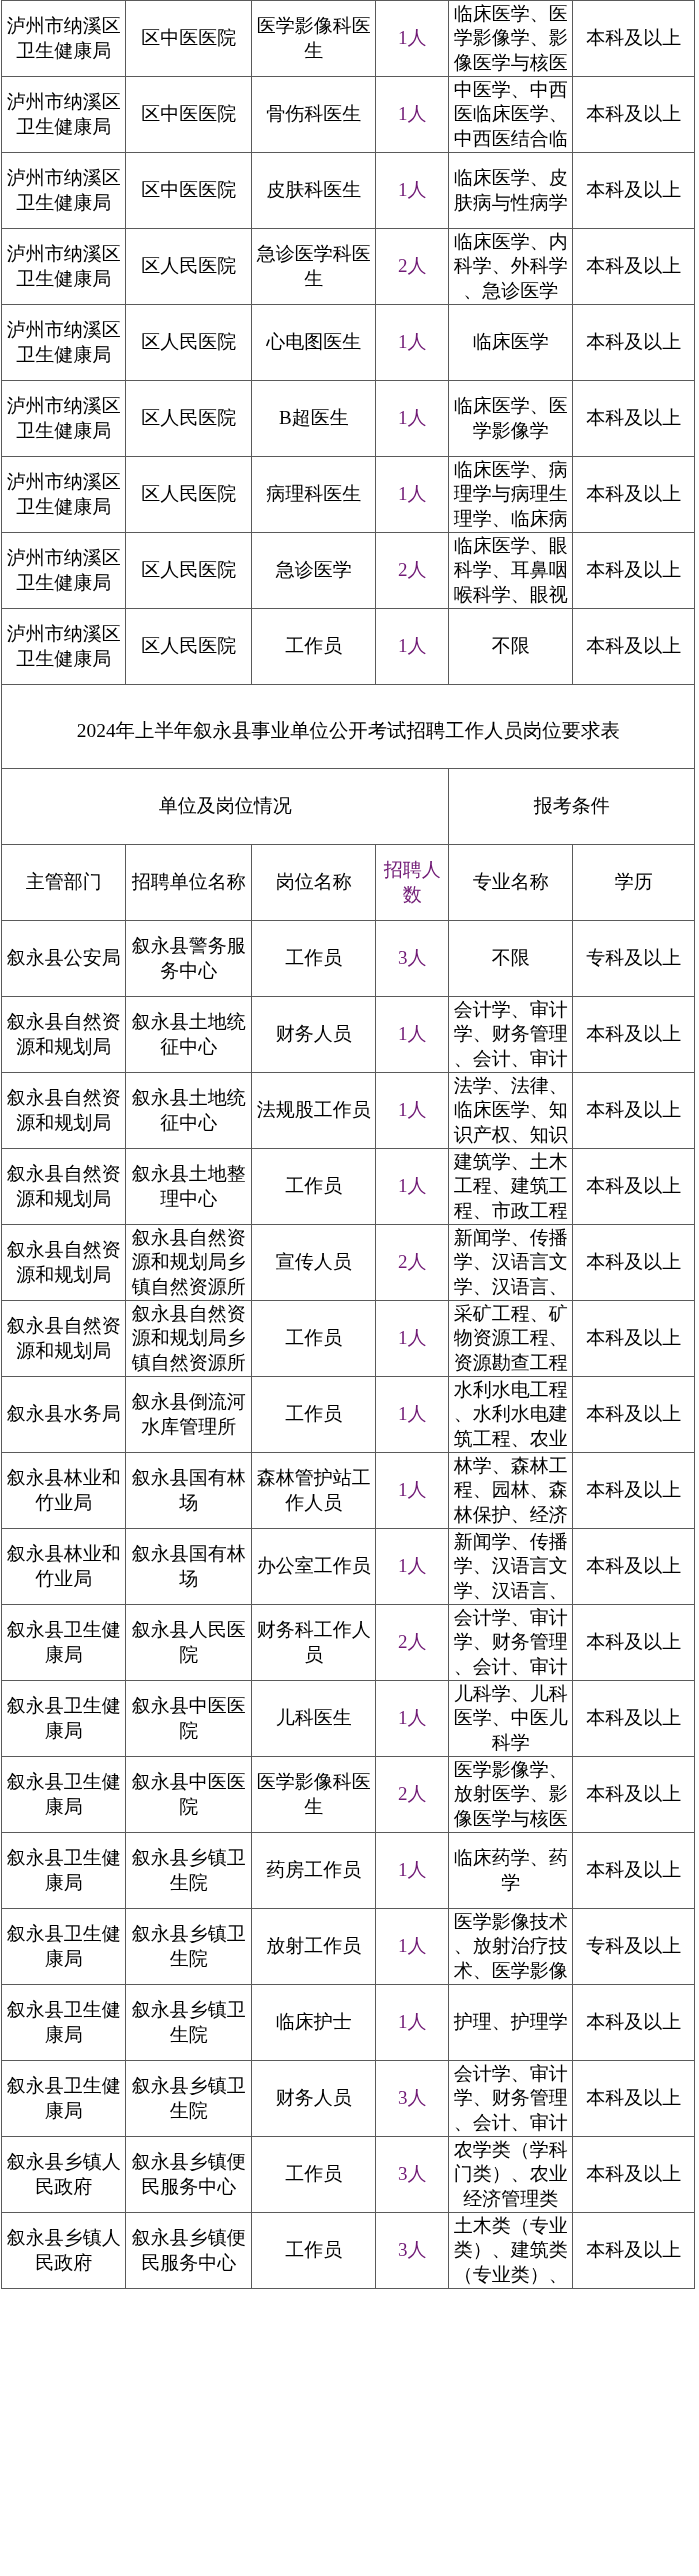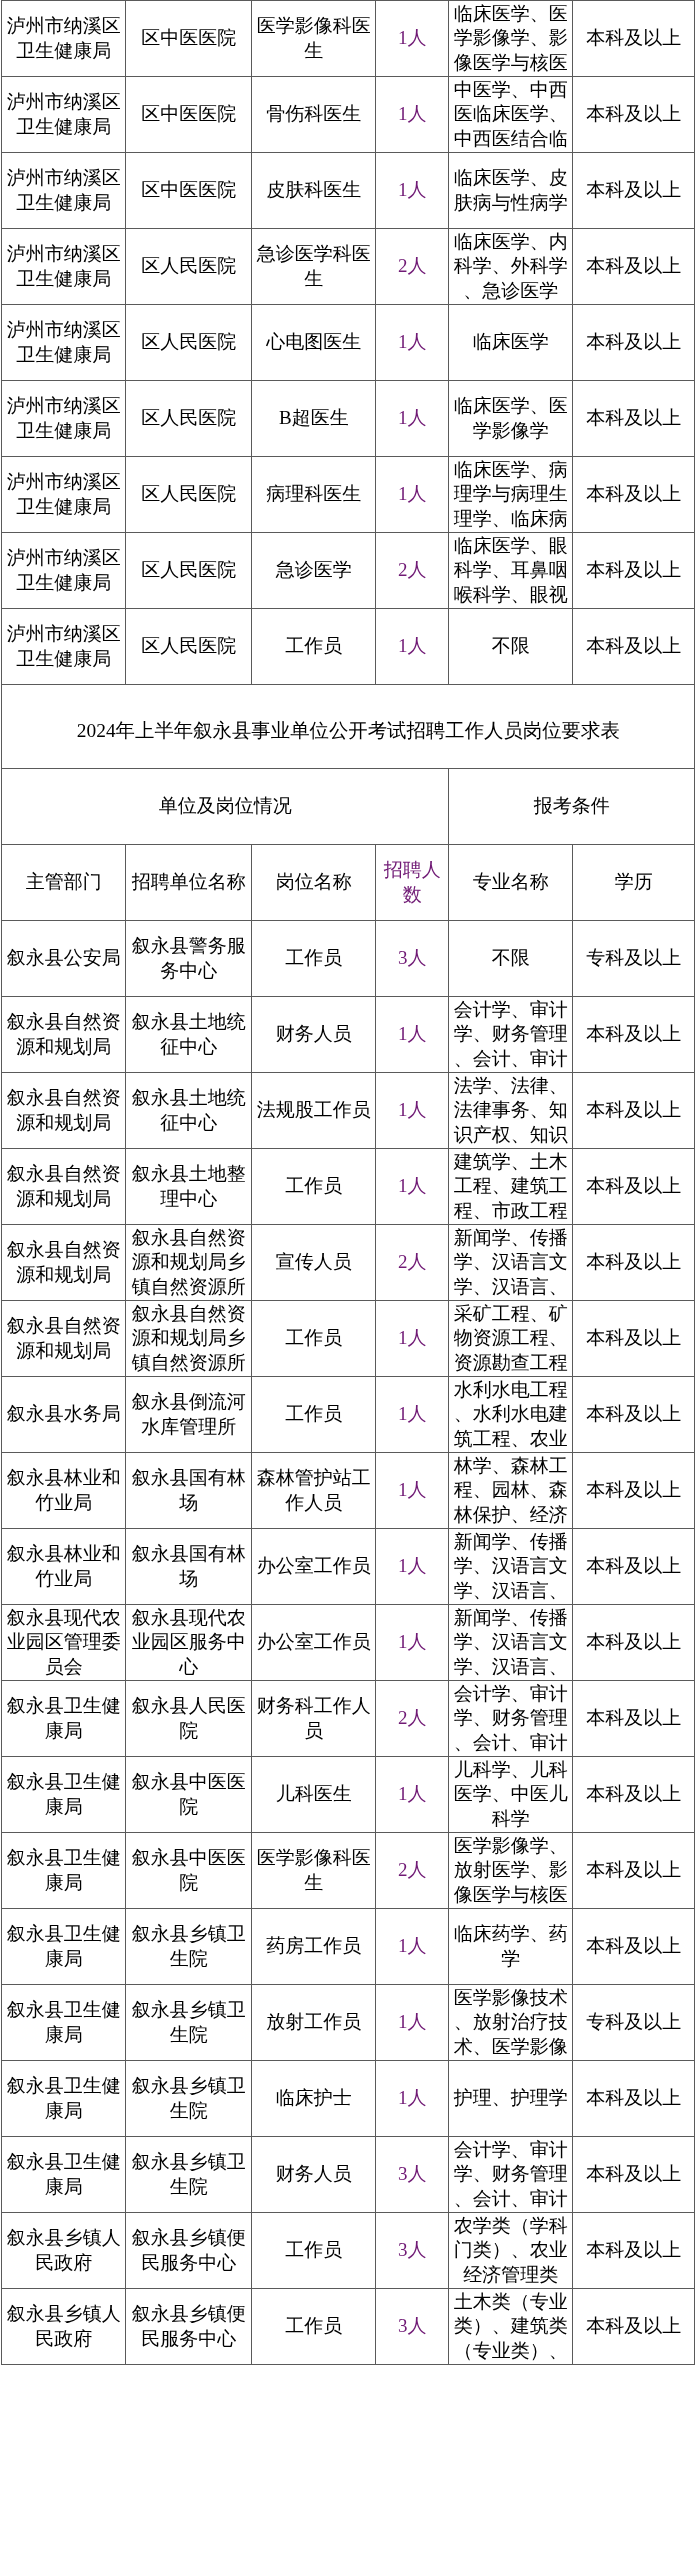--- a/index.html
+++ b/index.html
@@ -319,21 +319,21 @@
         <td>
           <div class="cell">叙永县土地统征中心</div>
         </td>
         <td>
           <div class="cell">法规股工作员</div>
         </td>
         <td>
           <div class="cell red">1人</div>
         </td>
         <td>
-          <div class="cell">法学、法律、法律事务、知识产权、知识</div>
+          <div class="cell">法学、法律、临床医学、知识产权、知识</div>
         </td>
         <td>
           <div class="cell">本科及以上</div>
         </td>
       </tr>
       <tr>
         <td>
           <div class="cell">叙永县自然资源和规划局</div>
         </td>
         <td>
@@ -431,40 +431,20 @@
         <td>
           <div class="cell">本科及以上</div>
         </td>
       </tr>
       <tr>
         <td>
           <div class="cell">叙永县林业和竹业局</div>
         </td>
         <td>
           <div class="cell">叙永县国有林场</div>
-        </td>
-        <td>
-          <div class="cell">办公室工作员</div>
-        </td>
-        <td>
-          <div class="cell red">1人</div>
-        </td>
-        <td>
-          <div class="cell">新闻学、传播学、汉语言文学、汉语言、</div>
-        </td>
-        <td>
-          <div class="cell">本科及以上</div>
-        </td>
-      </tr>
-      <tr>
-        <td>
-          <div class="cell">叙永县现代农业园区管理委员会</div>
-        </td>
-        <td>
-          <div class="cell">叙永县现代农业园区服务中心</div>
         </td>
         <td>
           <div class="cell">办公室工作员</div>
         </td>
         <td>
           <div class="cell red">1人</div>
         </td>
         <td>
           <div class="cell">新闻学、传播学、汉语言文学、汉语言、</div>
         </td>

